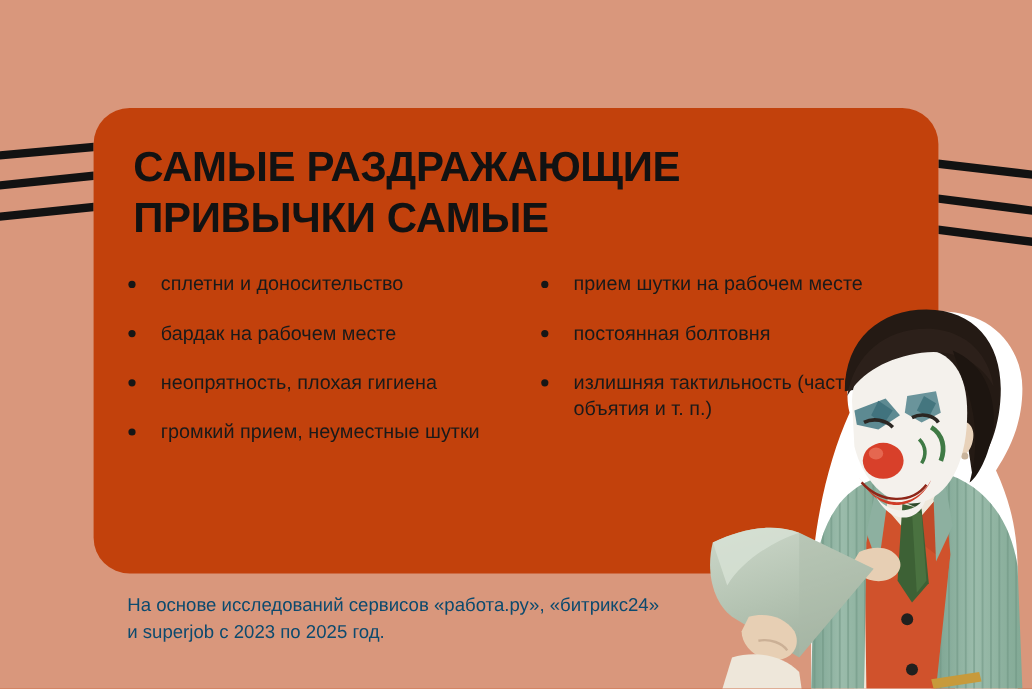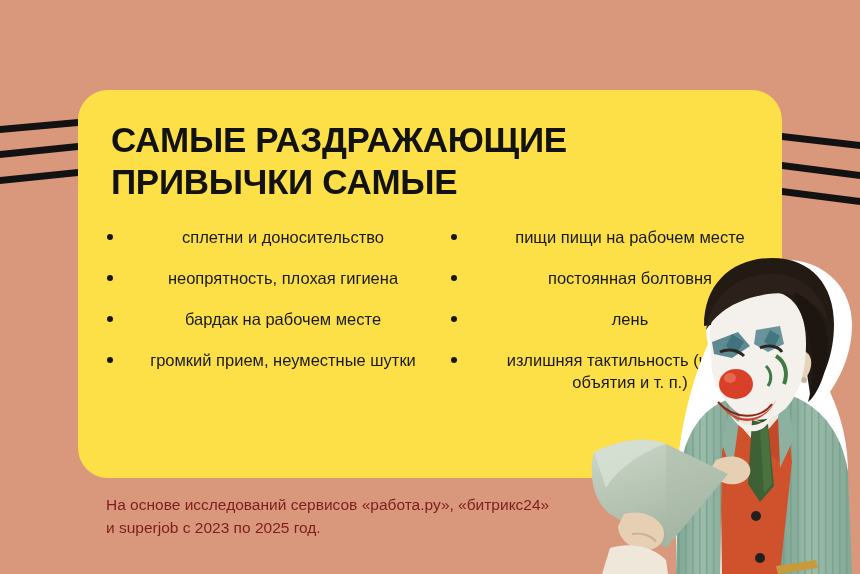--- a/index.html
+++ b/index.html
@@ -13,21 +13,21 @@
   #stage { position:absolute; inset:0; width:860px; height:574px; overflow:hidden; }
 
   
   .bg-lines { position:absolute; top:0; left:0; width:860px; height:574px; pointer-events:none; }
 
   
   .card {
     position:absolute;
     left:78px; top:90px;
     width:704px; height:388px;
-    background:#fde047;
+    background:#c2410c;
     border-radius:30px;
     z-index:2;
   }
 
   .title {
     position:absolute;
     left:33px; top:29px;
     width:620px;
     color:#121212;
     font-weight:800;
@@ -37,21 +37,21 @@
   }
   .title .tl { display:block; white-space:nowrap; }
 
   .cols {
     position:absolute;
     left:28px; top:136px;
     width:676px;
     display:flex;
     gap:18px;
   }
-  .col { width:326px;text-align:center; }
+  .col { width:326px; }
   .col-right { width:332px; }
 
   ul.bullets { list-style:none; }
   ul.bullets li {
     position:relative;
     padding-left:28px;
     margin-bottom:19px;
     font-size:16.5px;
     line-height:22px;
     color:#1a1a1a;
@@ -64,21 +64,21 @@
     border-radius:50%;
     background:#161616;
   }
 
   .footer {
     position:absolute;
     left:106px; top:493px;
     width:560px;
     font-size:15.5px;
     line-height:23px;
-    color:#7f1d1d;
+    color:#0c4a6e;
     z-index:3;
   }
   .footer span { display:block; white-space:nowrap; }
 
   
   .figure {
     position:absolute;
     left:580px; top:248px;
     width:280px; height:326px;
     z-index:4;
@@ -113,46 +113,42 @@
     <div class="cols">
 
       <div class="col">
         <ul class="bullets">
           <li>
             <span class="dot"></span>
             <span>сплетни и доносительство</span>
           </li>
           <li>
             <span class="dot"></span>
+            <span>бардак на рабочем месте</span>
+          </li>
+          <li>
+            <span class="dot"></span>
             <span>неопрятность, плохая гигиена</span>
-          </li>
-          <li>
-            <span class="dot"></span>
-            <span>бардак на рабочем месте</span>
           </li>
           <li>
             <span class="dot"></span>
             <span>громкий прием, неуместные шутки</span>
           </li>
         </ul>
       </div>
 
       <div class="col col-right">
         <ul class="bullets">
           <li>
             <span class="dot"></span>
-            <span>пищи пищи на рабочем месте</span>
+            <span>прием шутки на рабочем месте</span>
           </li>
           <li>
             <span class="dot"></span>
             <span>постоянная болтовня</span>
-          </li>
-          <li>
-            <span class="dot"></span>
-            <span>лень</span>
           </li>
           <li>
             <span class="dot"></span>
             <span>излишняя тактильность (частые объятия и т. п.)</span>
           </li>
         </ul>
       </div>
 
     </div>
   </div>

